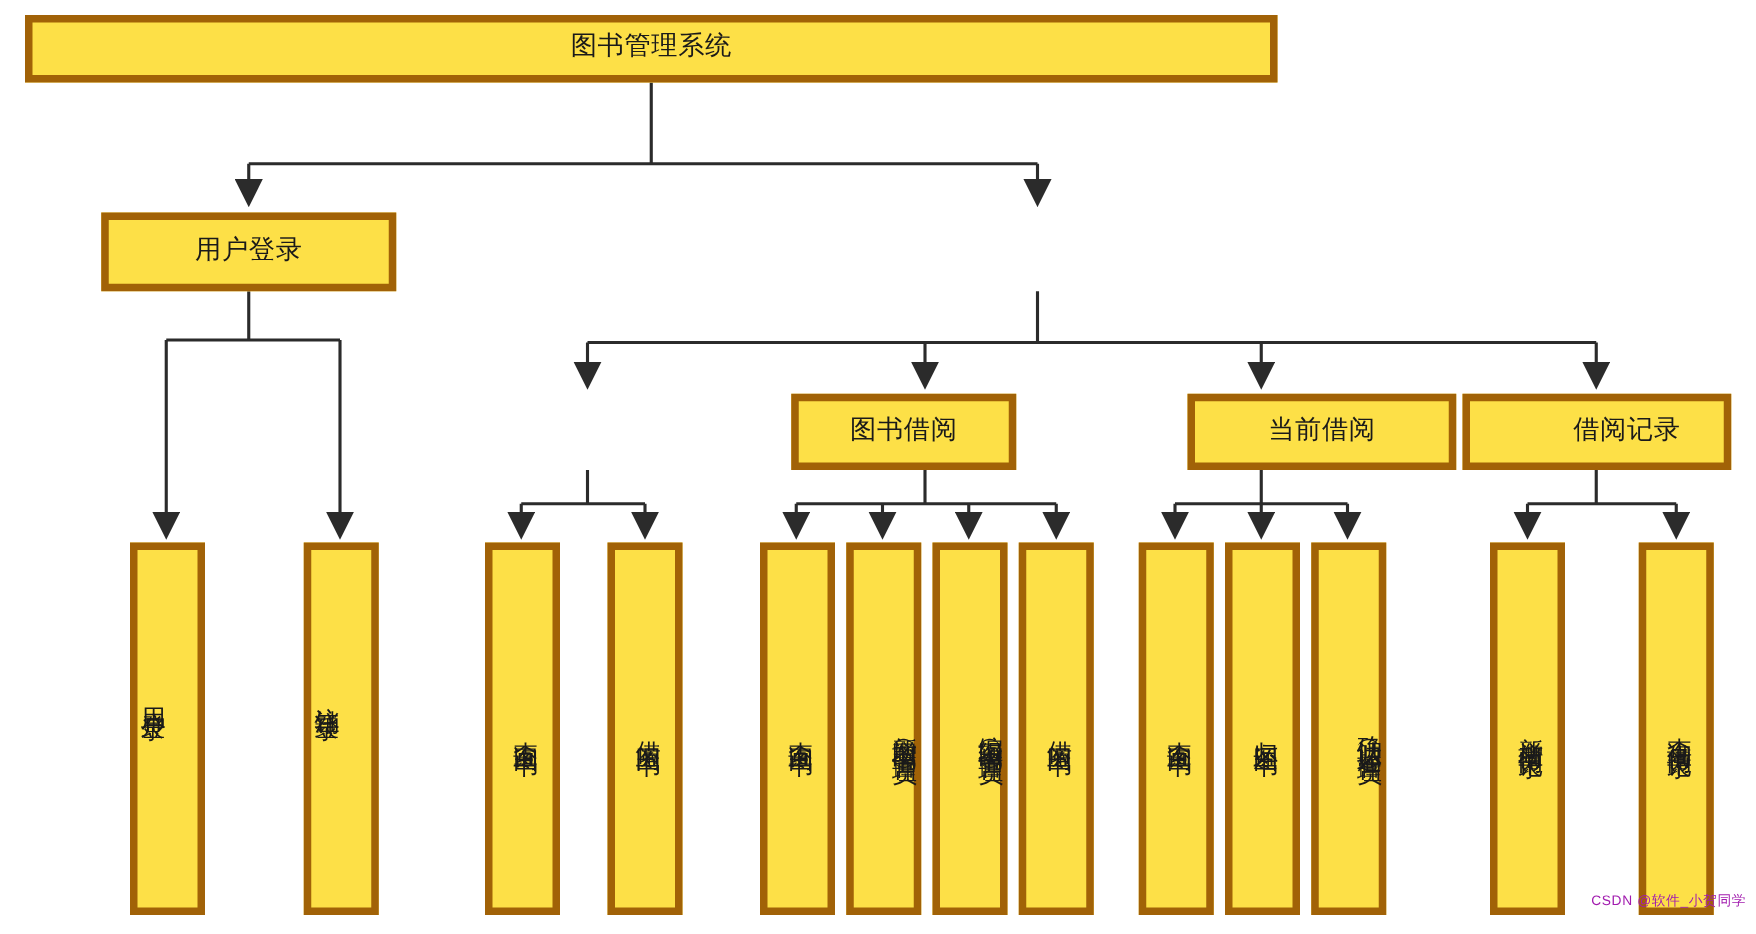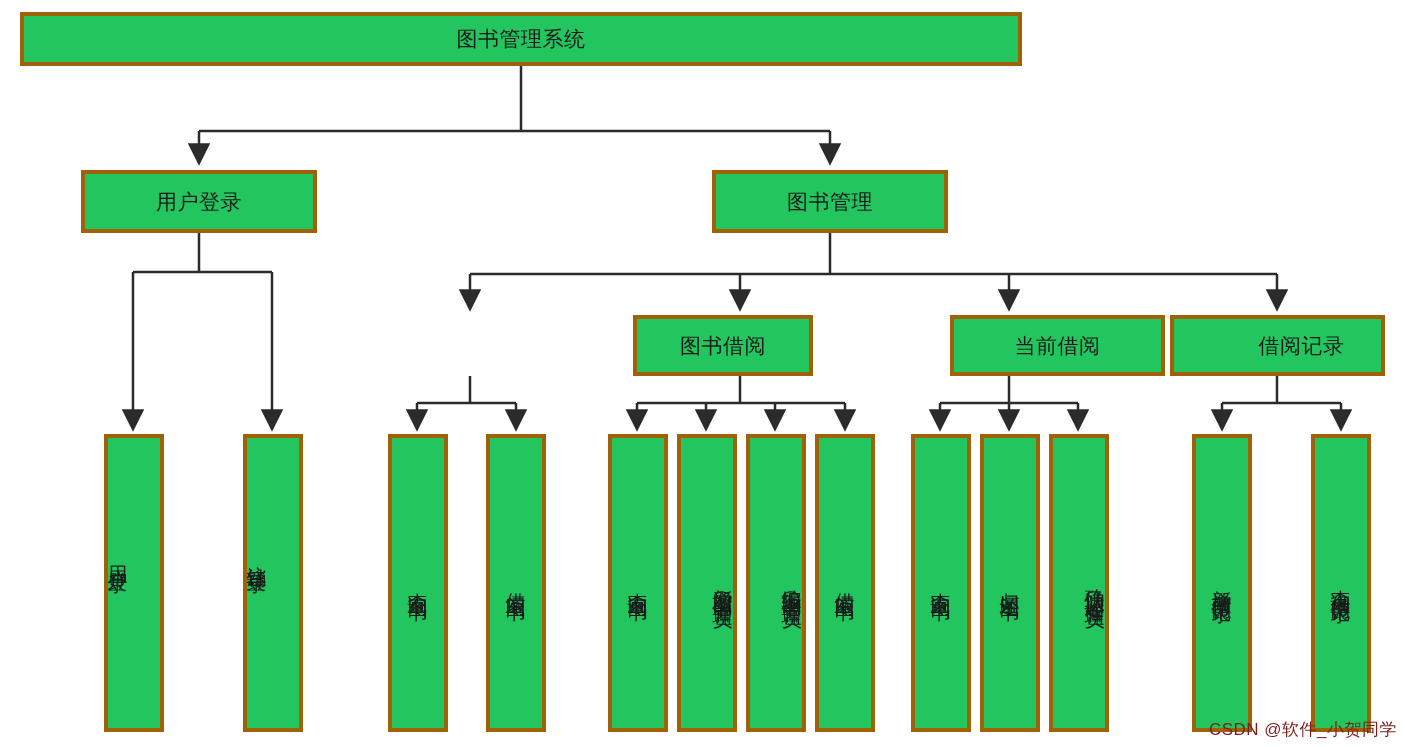--- a/index.html
+++ b/index.html
@@ -18,27 +18,28 @@
   #svg-layer {
     position: absolute;
     left: 0;
     top: 0;
     width: 1405px;
     height: 747px;
   }
   .node {
     position: absolute;
     box-sizing: border-box;
-    border: 4px solid #a16207;
-    background: #22c55e;
+    border: 6px solid #a16207;
+    background: #fde047;
     display: flex;
     align-items: center;
     justify-content: center;
     color: #1a1a1a;
     z-index: 2;
+    font-family: Liberation Mono, monospace;
   }
   .node-label {
     font-size: 21px;
     line-height: 1.12;
     letter-spacing: 0.5px;
     white-space: nowrap;
     color: #1a1a1a;
   }
   
   .leaf {
@@ -67,23 +68,23 @@
   .leaf.align-bottom {
     align-items: flex-end;
     justify-content: center;
   }
   .leaf.align-bottom .node-label {
     padding-bottom: 54px;
   }
   #watermark {
     position: absolute;
     right: 8px;
-    bottom: 6px;
-    font-size: 17px;
-    color: #7f1d1d;
+    bottom: 19px;
+    font-size: 11px;
+    color: #a21caf;
     letter-spacing: 0.5px;
     z-index: 5;
     white-space: nowrap;
     font-family: "Liberation Sans", "DejaVu Sans", sans-serif;
   }
 </style>
 </head>
 <body>
 
 <div id="canvas">
@@ -140,23 +141,20 @@
   </svg>
 
   <div class="node" style="left:20px; top:12px; width:1002px; height:54px;">
     <span class="node-label">图书管理系统</span>
   </div>
 
   <div class="node" style="left:81px; top:170px; width:236px; height:63px;">
     <span class="node-label">用户登录</span>
   </div>
 
-  <div class="node" style="left:712px; top:170px; width:236px; height:63px;">
-    <span class="node-label">图书管理</span>
-  </div>
 
 
   <div class="node" style="left:633px; top:315px; width:180px; height:61px;">
     <span class="node-label">图书借阅</span>
   </div>
 
   <div class="node" style="left:902px; top:315px; width:215px; height:61px;margin-left:48px;">
     <span class="node-label">当前借阅</span>
   </div>
 

